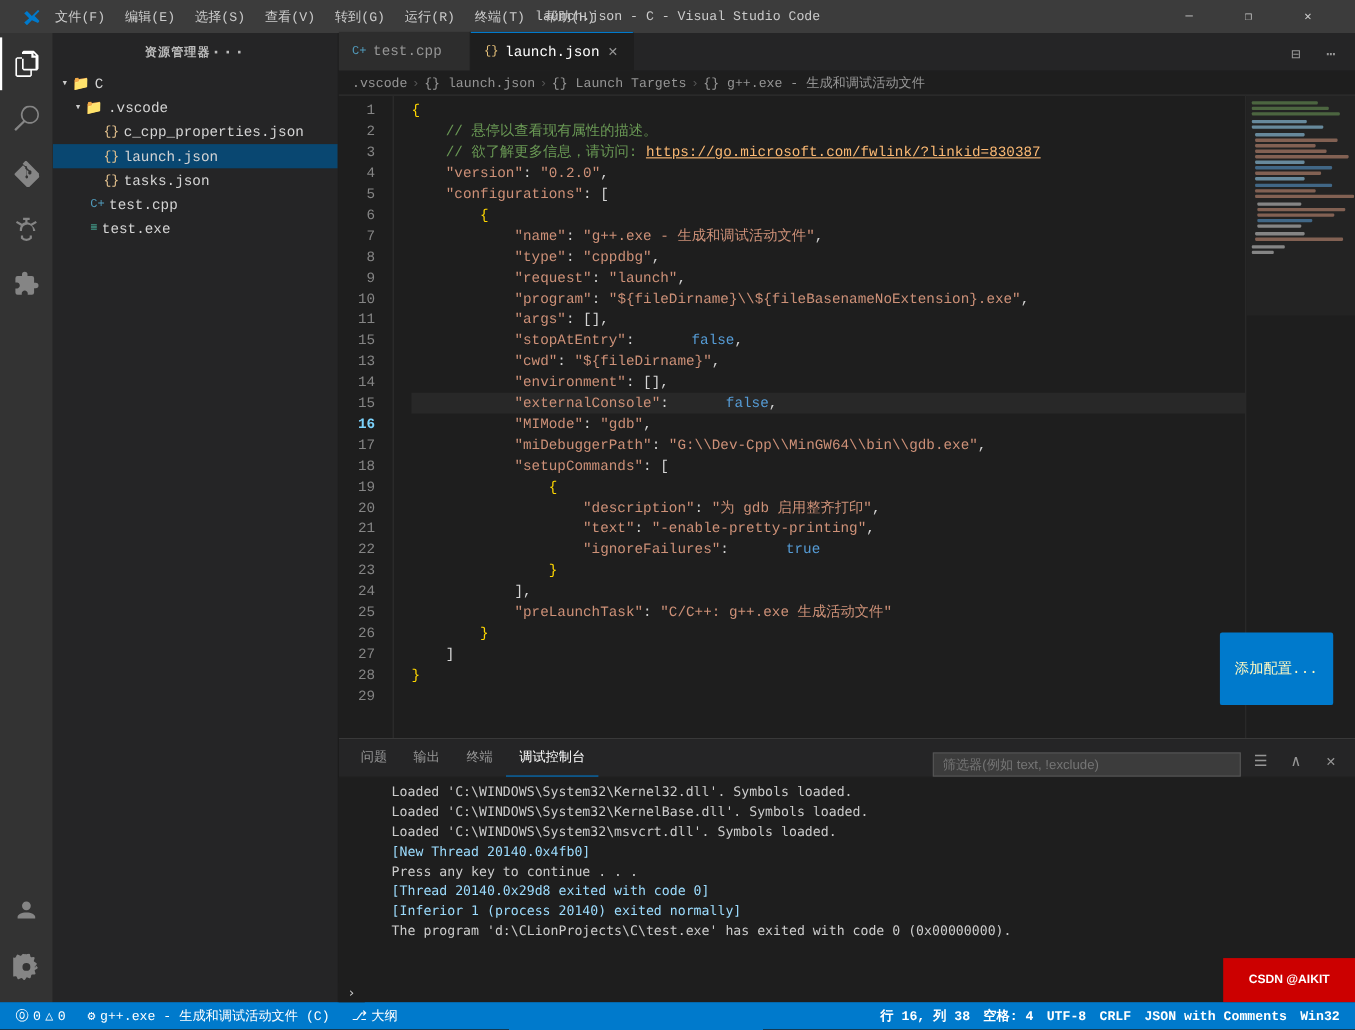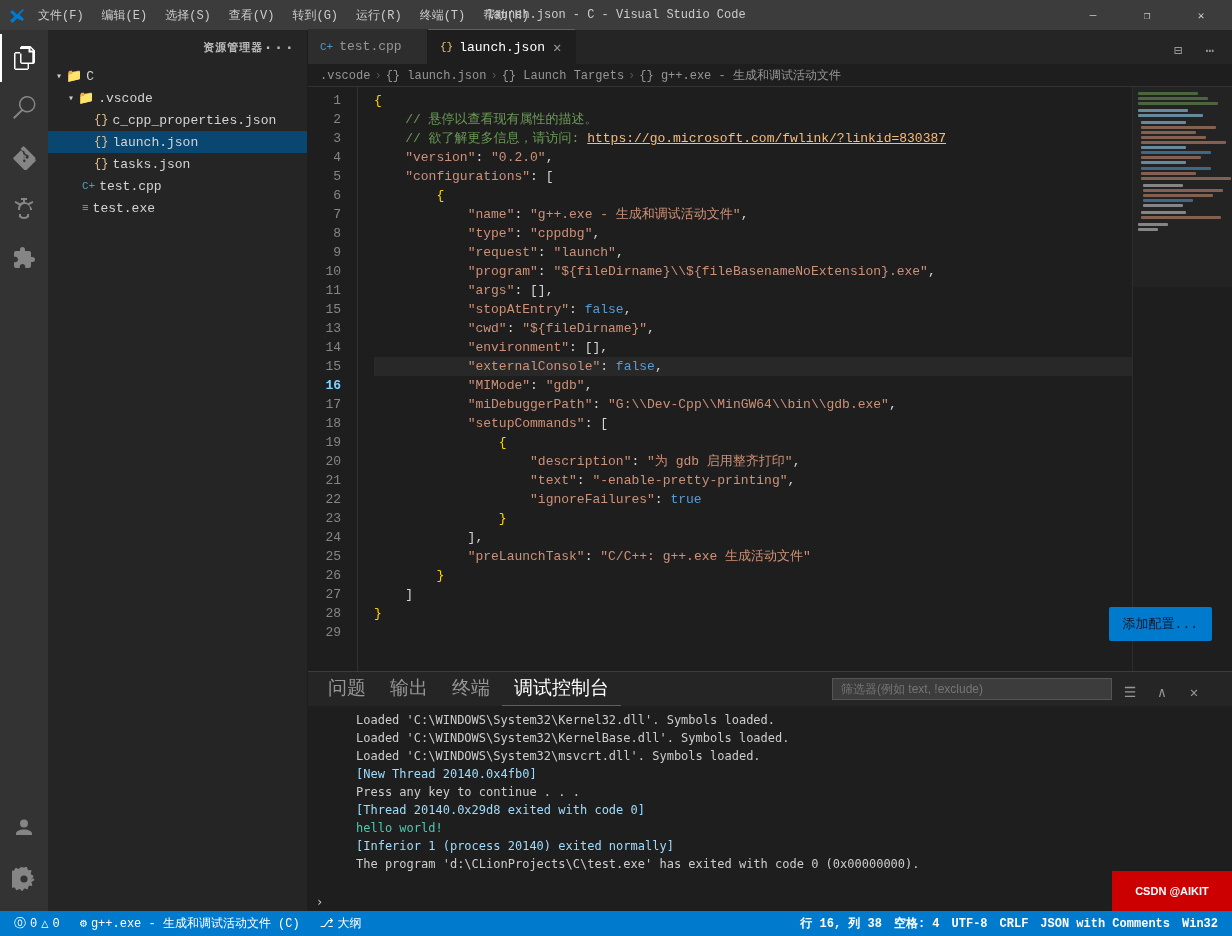--- a/index.html
+++ b/index.html
@@ -13,21 +13,21 @@
       font-size: 13px;
     }
 
     
     #titlebar {
       height: 30px;
       background: #3c3c3c;
       display: flex;
       align-items: center;
       justify-content: space-between;
-      padding: 0 8px;
+      padding: 0 20px;
       user-select: none;
     }
     #titlebar-left {
       display: flex;
       align-items: center;
       gap: 6px;
     }
     #titlebar-menu {
       display: flex;
       gap: 2px;
@@ -101,21 +101,21 @@
       width: 260px;
       background: #252526;
       display: flex;
       flex-direction: column;
       border-right: 1px solid #1e1e1e;
     }
     #sidebar-header {
       height: 35px;
       display: flex;
       align-items: center;
-      justify-content: flex-end;
+      justify-content: center;
       padding: 16px 12px;
       font-size: 11px;
       font-weight: 700;
       letter-spacing: 1px;
       color: #bbbbbb;
       text-transform: uppercase;
     }
     .sidebar-dots {
       font-size: 16px;
       cursor: pointer;
@@ -249,32 +249,32 @@
       white-space: pre;
       display: flex;
       align-items: center;
     }
     .code-line.line-active { background: #282828; }
 
     
     .s-bracket { color: #ffd700; }
     .s-comment { color: #6a9955; }
     .s-string { color: #ce9178; }
-    .s-value-bool { color: #569cd6; }
+    .s-value-bool { color: #569cd6; margin-left: 44px; }
     .s-url { color: #fdba74; text-decoration: underline; }
     .s-plain { color: #d4d4d4; }
 
     
     #add-config-btn {
       position: absolute;
       right: 20px;
       bottom: 30px;
       background: #007acc;
-      color: #0f172a;
-      padding: 8px 14px;
+      color: #fef9c3;
+      padding: 24px 14px;
       font-size: 13px;
       cursor: pointer;
       border-radius: 2px;
     }
 
     
     #minimap {
       width: 100px;
       background: #1e1e1e;
       border-left: 1px solid #2d2d2d;
@@ -295,34 +295,34 @@
       display: flex;
       align-items: flex-end;
       border-bottom: 1px solid #1e1e1e;
       padding-left: 8px;
     }
     .panel-tab {
       height: 35px;
       display: flex;
       align-items: center;
       padding: 12px 12px;
-      font-size: 19px;
+      font-size: 12px;
       cursor: pointer;
       color: #969696;
       border-bottom: 1px solid transparent;
     }
     .panel-tab.active {
       color: #ffffff;
       border-bottom: 1px solid #007acc;
     }
     #panel-actions {
       margin-left: auto;
       display: flex;
-      align-items: flex-start;
-      padding-right: 24px;
+      align-items: flex-end;
+      padding-right: 8px;
       gap: 4px;
     }
     .panel-action-btn {
       width: 28px;
       height: 28px;
       display: flex;
       align-items: center;
       justify-content: center;
       cursor: pointer;
       color: #969696;
@@ -726,21 +726,20 @@
             <div class="panel-action-btn">✕</div>
           </div>
         </div>
         <div id="panel-content">
           <div class="terminal-line">Loaded 'C:\WINDOWS\System32\Kernel32.dll'. Symbols loaded.</div>
           <div class="terminal-line">Loaded 'C:\WINDOWS\System32\KernelBase.dll'. Symbols loaded.</div>
           <div class="terminal-line">Loaded 'C:\WINDOWS\System32\msvcrt.dll'. Symbols loaded.</div>
           <div class="terminal-line cyan">[New Thread 20140.0x4fb0]</div>
           <div class="terminal-line">Press any key to continue . . .</div>
           <div class="terminal-line cyan">[Thread 20140.0x29d8 exited with code 0]</div>
-          <div class="terminal-line green">hello world!</div>
           <div class="terminal-line cyan">[Inferior 1 (process 20140) exited normally]</div>
           <div class="terminal-line">The program 'd:\CLionProjects\C\test.exe' has exited with code 0 (0x00000000).</div>
         </div>
       </div>
     </div>
   </div>
 </div>
 
 <div id="status-bar">
   <div class="status-item">

